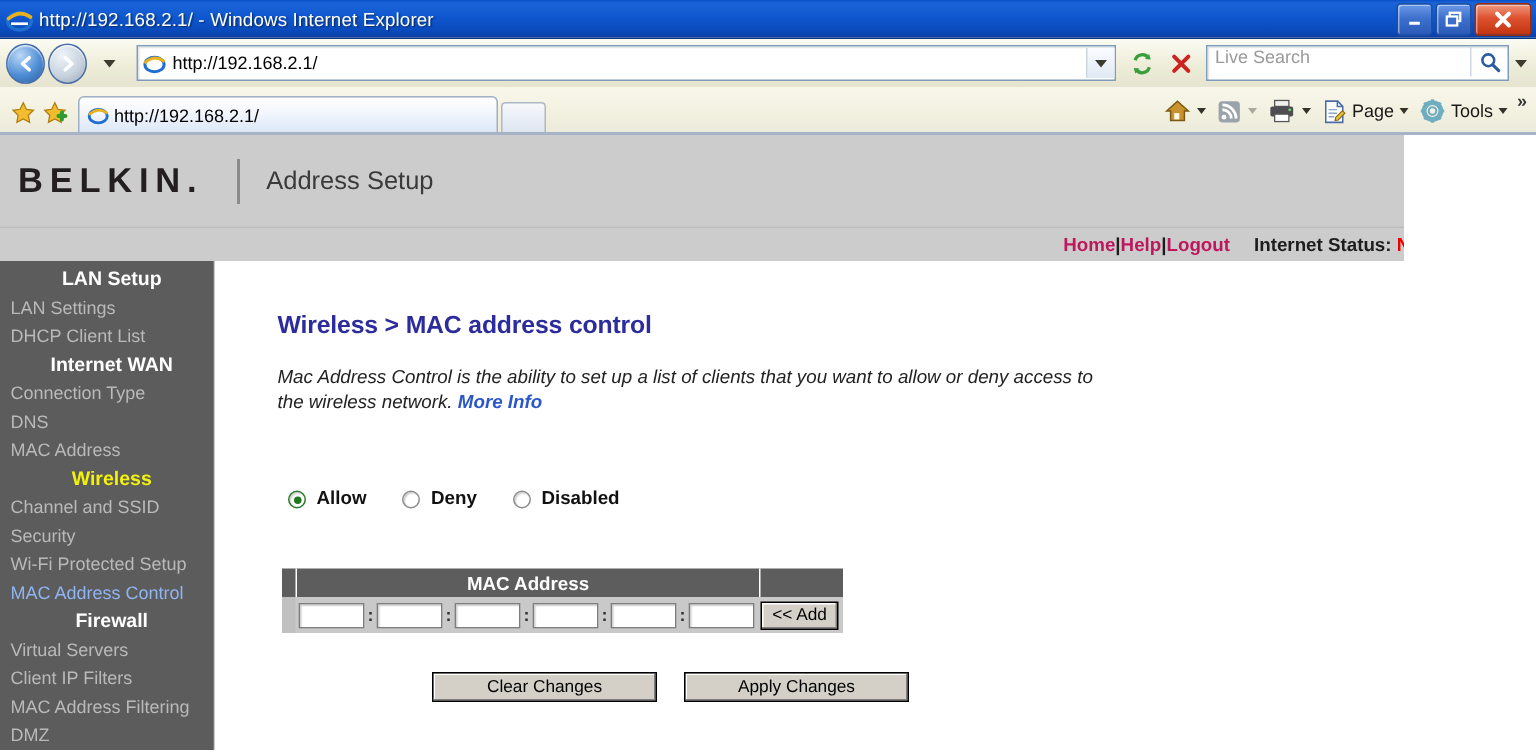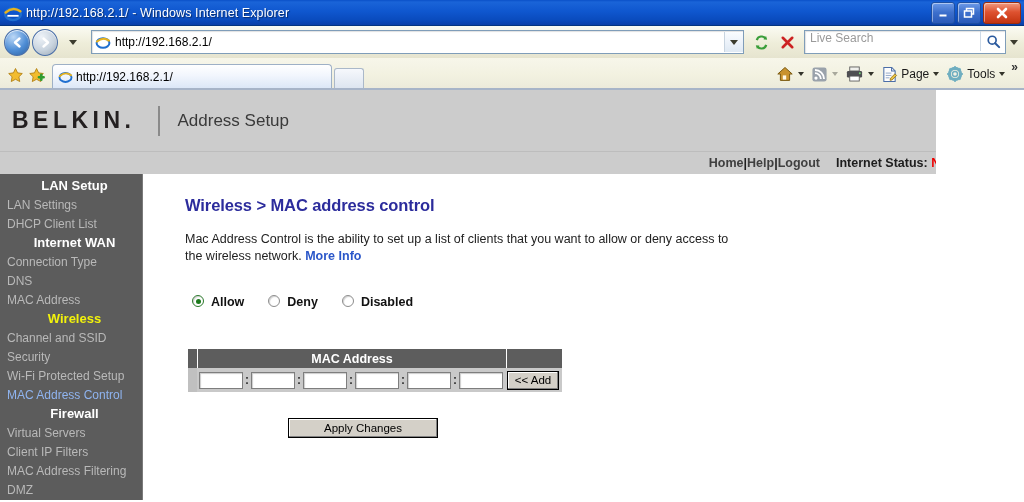--- a/index.html
+++ b/index.html
@@ -131,51 +131,51 @@
     width:2px;height:30px;background:#8a8a8a;margin:0 18px 0 22px;
   }
   .router-setup{font-size:17px;color:#3a3a3a;}
 
   .statusbar{
     height:22px;width:1024px;box-sizing:border-box;
     background:#cccccc;display:flex;align-items:center;justify-content:flex-end;
     padding-right:6px;gap:16px;
   }
   .navlinks{font-size:12.5px;color:#1d1d1d;font-weight:bold;}
-  .navlinks a{color:#404040;text-decoration:none;}
+  .navlinks a{color:#be185d;text-decoration:none;}
   .istatus{font-size:12.5px;color:#1d1d1d;font-weight:bold;}
   .istatus .val{color:#ee0000;}
 
   .body-wrap{display:flex;width:1024px;height:326px;}
 
   .sidebar{
     width:143px;flex:0 0 143px;background:#5c5c5c;box-sizing:border-box;
     padding-top:2px;border-right:1px solid #7a7a7a;
   }
   .s-head{
     font-size:13px;font-weight:bold;color:#ffffff;padding:3px 0 2px 7px;line-height:14px;text-align:center;
   }
   .s-item{
     font-size:12px;color:#b9b9b9;padding:3px 0 2px 7px;line-height:14px;cursor:pointer;
   }
   .s-item.active{color:#8fb4f0;}
   .s-head.current{color:#f2f20c;}
 
-  .content{flex:1 1 auto;background:#ffffff;padding:22px 0 0 42px;box-sizing:border-box;}
+  .content{flex:1 1 auto;background:#ffffff;padding:34px 0 0 42px;box-sizing:border-box;}
 
   .page-title{
     font-size:16.5px;font-weight:bold;color:#2c2c9c;margin:0 0 16px 0;letter-spacing:-.1px;
   }
   .desc{
-    font-size:12.5px;color:#222;line-height:17px;max-width:560px;margin-bottom:30px;
+    font-size:12.5px;color:#222;line-height:17px;max-width:560px;margin-bottom:30px;font-style:italic;
   }
   .desc a{color:#2b57c9;font-weight:bold;text-decoration:none;}
 
   .radios{display:flex;align-items:center;gap:24px;margin:30px 0 40px 7px;}
-  .radio{display:flex;align-items:flex-start;gap:7px;cursor:pointer;}
+  .radio{display:flex;align-items:flex-end;gap:7px;cursor:pointer;margin-top:18px;}
   .rdot{
     width:12px;height:12px;border-radius:50%;box-sizing:border-box;
     border:1px solid #8d8d8d;background:#fff;
     display:flex;align-items:center;justify-content:center;
     box-shadow:inset 1px 1px 1px rgba(0,0,0,.18);
   }
   .rdot.on{border-color:#2c7a2c;}
   .rdot.on::after{content:"";width:5px;height:5px;border-radius:50%;background:#1c7a1c;}
   .rlabel{font-size:12.5px;color:#111;font-weight:bold;}
 
@@ -466,17 +466,18 @@
             <span class="colon">:</span>
             <input class="mfield" type="text" value="" style="">
           </div>
           <div class="mt-addcell">
             <button class="btn btn-add">&lt;&lt; Add</button>
           </div>
         </div>
       </div>
 
       <div class="actions">
+        <button class="btn btn-action">Clear Changes</button>
         <button class="btn btn-action">Apply Changes</button>
       </div>
     </div>
   </div>
 </div>
 
 </body></html>

